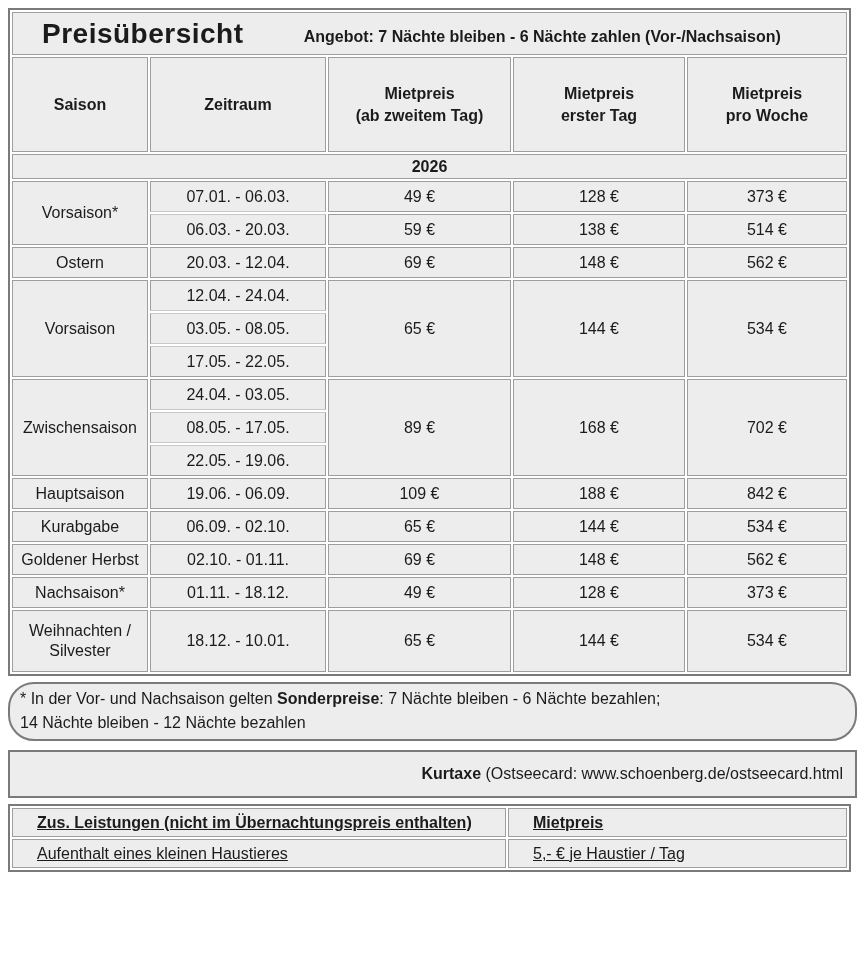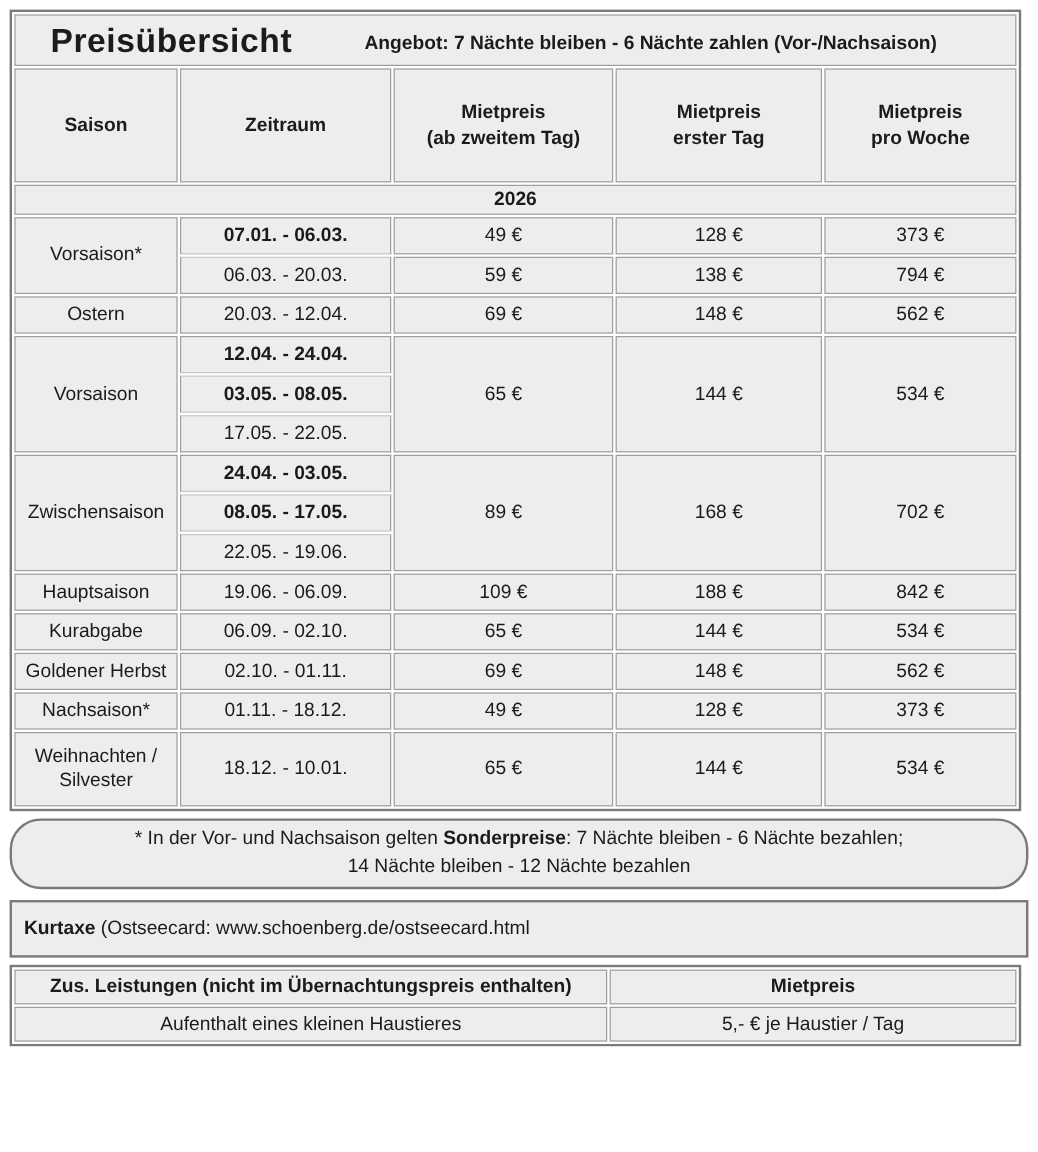--- a/index.html
+++ b/index.html
@@ -61,48 +61,48 @@
   .year-row td {
     height: 23px;
     font-weight: bold;
     font-size: 15px;
   }
   .data-row td { height: 29px; }
   .tall-row td { height: 60px; }
   .pre { white-space: pre-line; line-height: 20px; }
 
   
-  .lb-b { border-bottom-color: #c9c9c9 !important; font-weight: bold; }
+  .lb-b { border-bottom-color: #c9c9c9 !important; }
   .lb-t { border-top-color: #c9c9c9 !important; }
 
   
   .box {
     border: 2px solid #7a7a7a;
     background: #ededed;
     font-size: 16px;
     line-height: 24px;
   }
   .note-box {
     margin-top: 6px;
     padding: 3px 10px 4px 10px;
-    text-align: center;
     border-radius: 26px;
   }
   .kurtaxe-box {
     margin-top: 9px;
     padding: 10px 12px 10px 10px;
+    text-align: right;
+  }
+  .kurtaxe-body { white-space: pre-line; }
+
+  
+  table.extras td {
     text-align: left;
-  }
-  .kurtaxe-body { white-space: pre-line; }
-
-  
-  table.extras td {
-    text-align: center;
-    padding: 0 0;
+    padding: 0 24px;
     height: 27px;
+    text-decoration: underline;
   }
   table.extras .hdr td { font-weight: bold; }
 
   b { font-weight: bold; }
 </style>
 </head>
 <body>
 
 <div class="page">
 
@@ -144,21 +144,21 @@
       <td rowspan="2">Vorsaison*</td>
       <td class="lb-b">07.01. - 06.03.</td>
       <td>49 €</td>
       <td>128 €</td>
       <td>373 €</td>
     </tr>
     <tr class="data-row">
       <td class="lb-t">06.03. - 20.03.</td>
       <td>59 €</td>
       <td>138 €</td>
-      <td>794 €</td>
+      <td>514 €</td>
     </tr>
 
     <tr class="data-row">
       <td>Ostern</td>
       <td>20.03. - 12.04.</td>
       <td>69 €</td>
       <td>148 €</td>
       <td>562 €</td>
     </tr>
 

